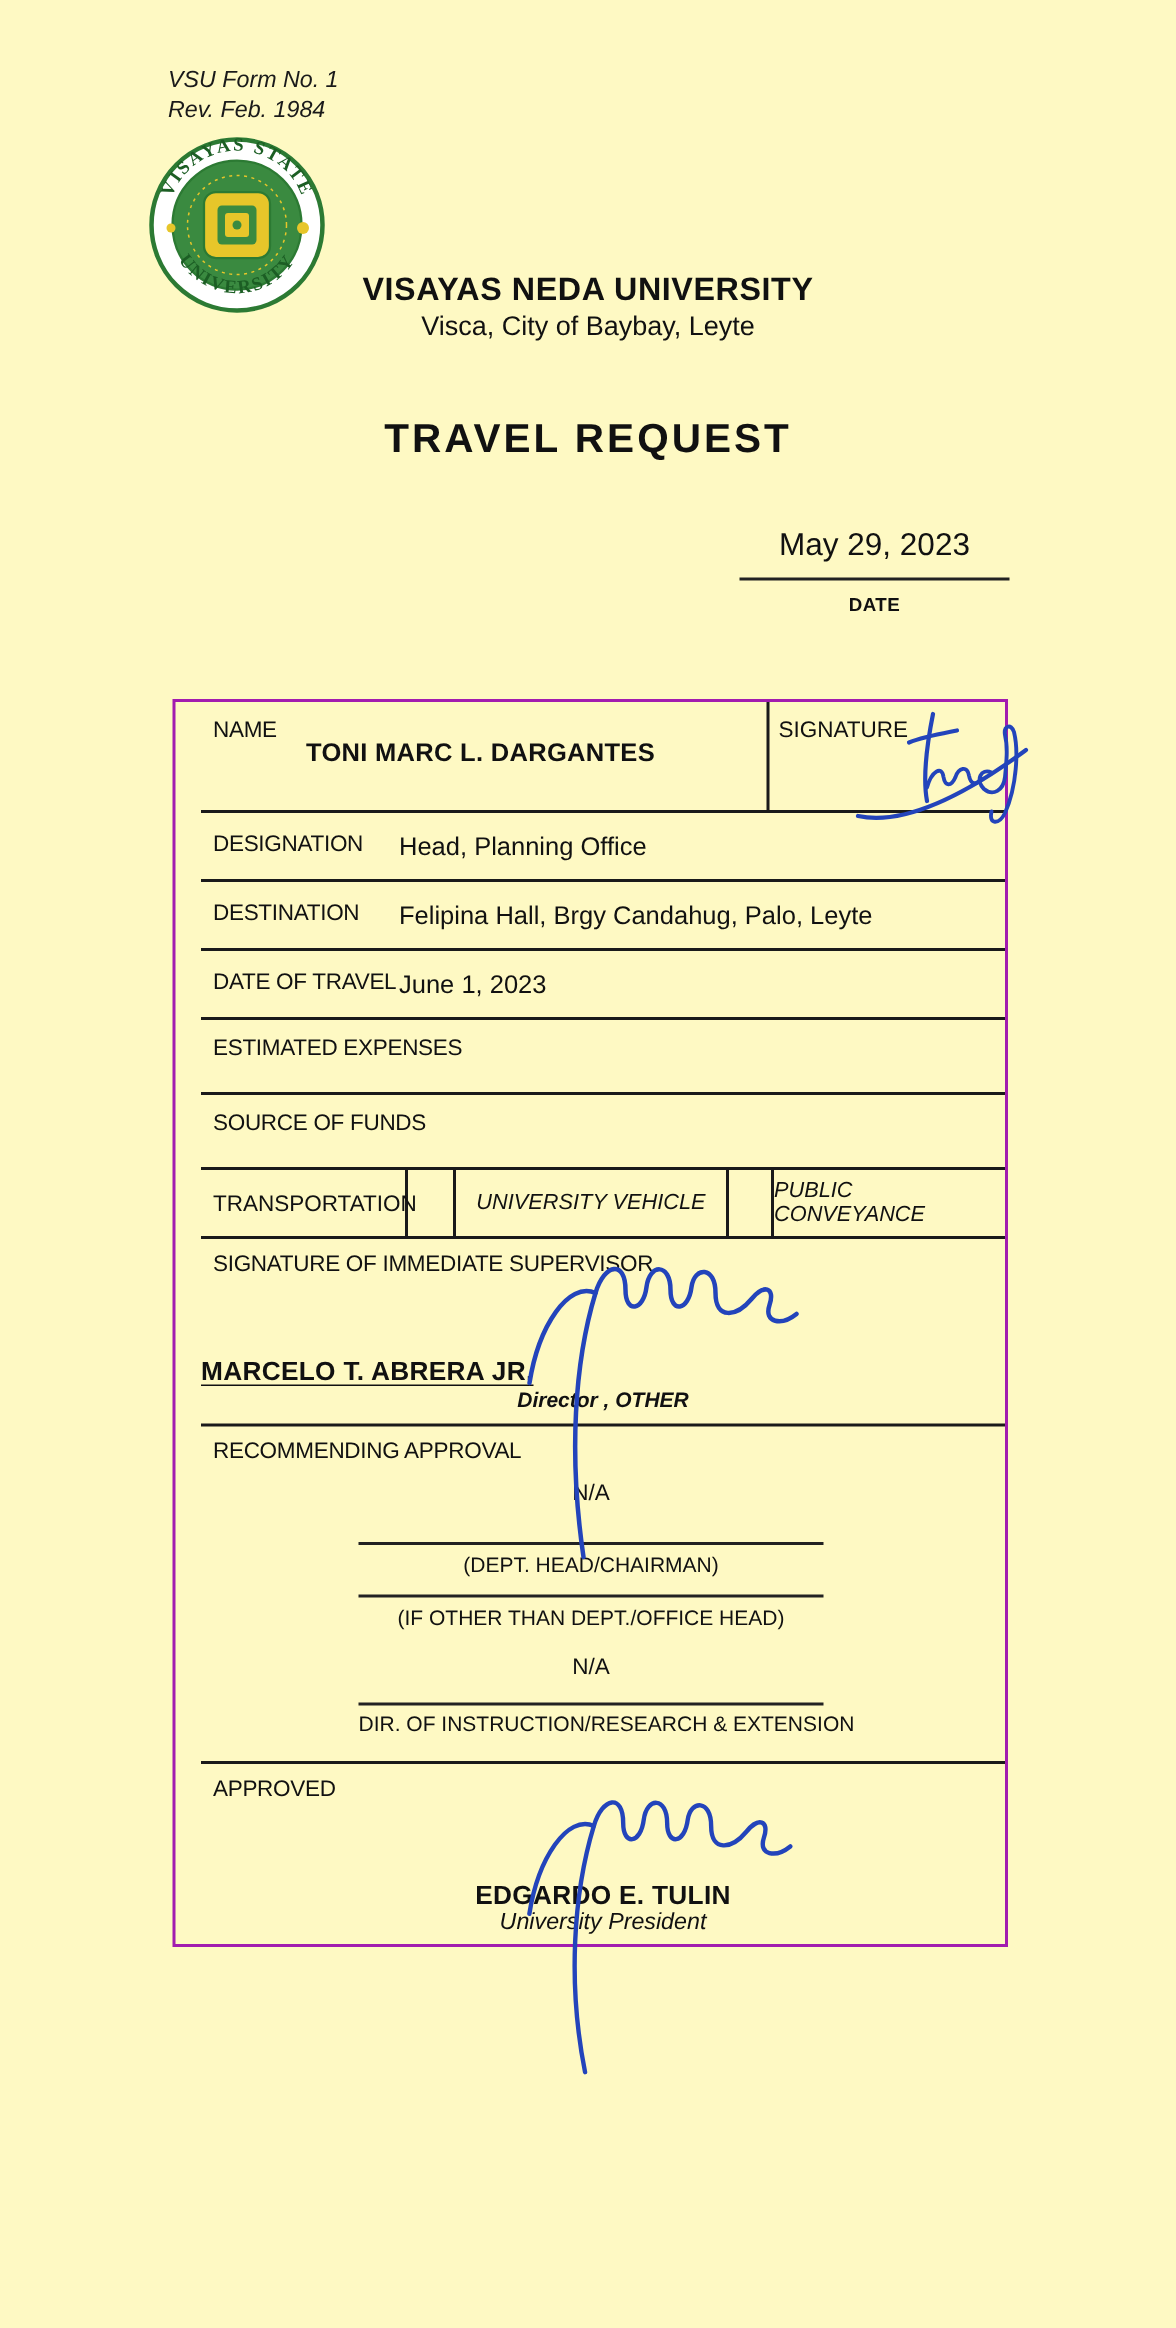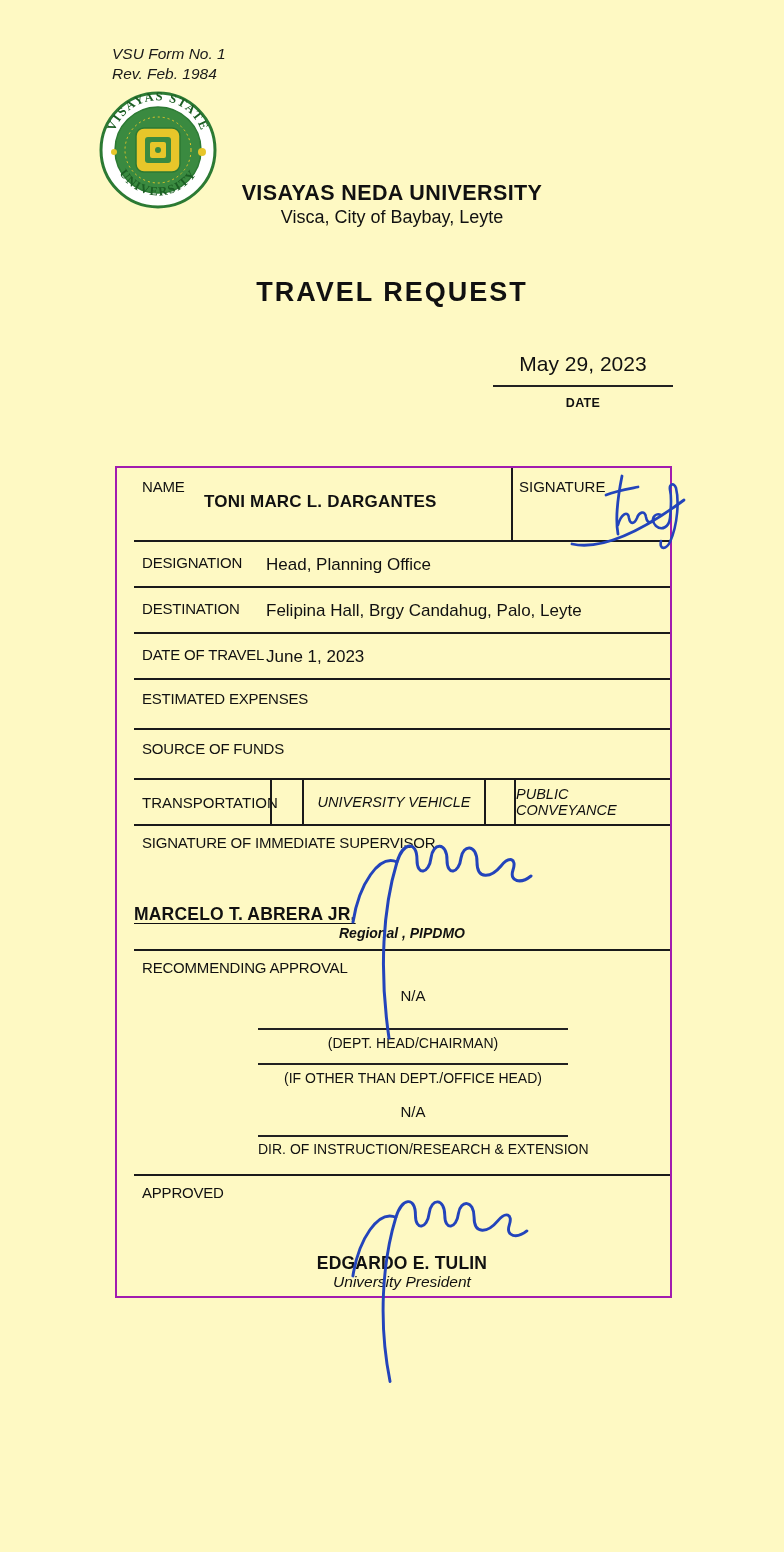--- a/index.html
+++ b/index.html
@@ -43,21 +43,21 @@
   .t-check { width:32px; }
   .t-check2 { width:30px; }
   .t-opt1 { width:182px; justify-content:center; font-style:italic; font-size:14.5px; }
   .t-opt2 { flex:1; justify-content:center; font-style:italic; font-size:14.5px; }
   .r-supervisor { height:125px; }
   .r-recommending { height:225px; }
   .r-approved { height:120px; border-bottom:none; }
   .sup-name { position:absolute; top:78px; left:0; width:100%; font-weight:bold; font-size:17.5px; text-decoration:underline; text-underline-offset:3px; letter-spacing:0.2px; }
   .sup-title { position:absolute; top:99px; left:0; width:100%; text-align:center; font-weight:bold; font-style:italic; font-size:14px; }
   .rec-col { position:absolute; left:105px; top:0; width:310px; height:225px; }
-  .rec-col > div { position:absolute; left:0; width:100%; text-align:center;margin-left:19px; }
+  .rec-col > div { position:absolute; left:0; width:100%; text-align:center; }
   .rec-na1 { top:36px; font-size:15px; }
   .rec-line1 { top:77px; border-bottom:2px solid #222; }
   .rec-cap1 { top:84px; font-size:14px; }
   .rec-line2 { top:112px; border-bottom:2px solid #222; }
   .rec-cap2 { top:119px; font-size:14px; }
   .rec-na2 { top:152px; font-size:15px; }
   .rec-line3 { top:184px; border-bottom:2px solid #222; }
   .rec-cap3 { top:190px; font-size:14px; white-space:nowrap; }
   .app-name { position:absolute; top:77px; left:0; width:100%; text-align:center; font-weight:bold; font-size:17.5px; letter-spacing:0.2px; }
   .app-title { position:absolute; top:97px; left:0; width:100%; text-align:center; font-style:italic; font-size:15.5px; }
@@ -153,21 +153,21 @@
       <div class="t-cell t-label">TRANSPORTATION</div>
       <div class="t-cell t-check"></div>
       <div class="t-cell t-opt1">UNIVERSITY VEHICLE</div>
       <div class="t-cell t-check2"></div>
       <div class="t-cell t-opt2">PUBLIC CONVEYANCE</div>
     </div>
 
     <div class="row r-supervisor">
       <span class="row-label" style="top:8px;">SIGNATURE OF IMMEDIATE SUPERVISOR</span>
       <div class="sup-name">MARCELO T. ABRERA JR.</div>
-      <div class="sup-title">Regional , PIPDMO</div>
+      <div class="sup-title">Director , OTHER</div>
       <svg class="sig-svg" style="left:205px; top:4px;" width="240" height="220" viewBox="0 0 240 220" overflow="visible">
         <path d="M14,92 C20,54 40,24 58,32 C64,12 78,10 78,30 C78,46 90,44 92,28 C94,12 108,12 108,30 C108,46 120,44 122,28 C124,14 138,14 138,32 C138,50 152,48 162,36 C170,26 178,28 174,40 C170,52 182,54 192,46" stroke-width="3"></path>
         <path d="M58,32 C44,78 40,140 50,208" stroke-width="3"></path>
       </svg>
     </div>
 
     <div class="row r-recommending">
       <span class="row-label" style="top:8px;">RECOMMENDING APPROVAL</span>
       <div class="rec-col">
         <div class="rec-na1">N/A</div>

